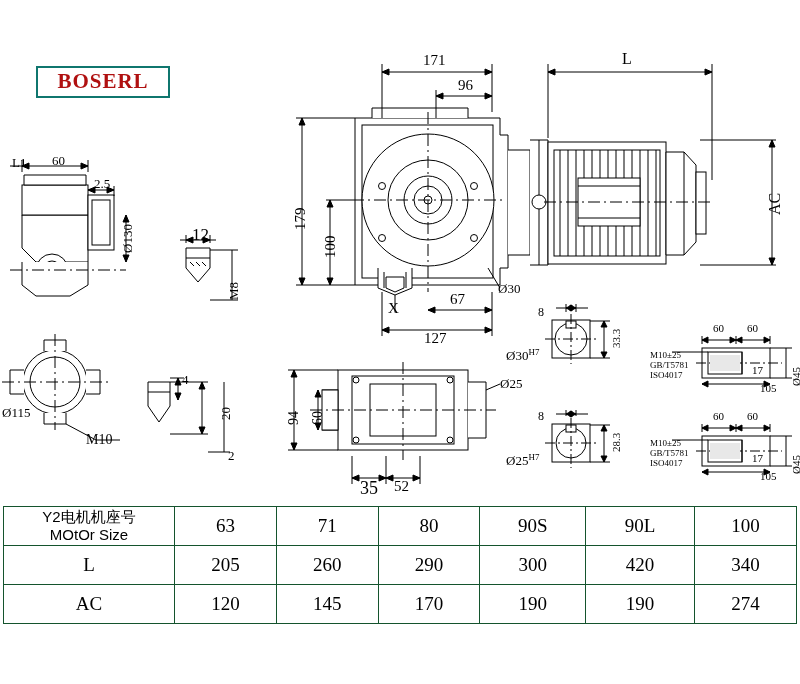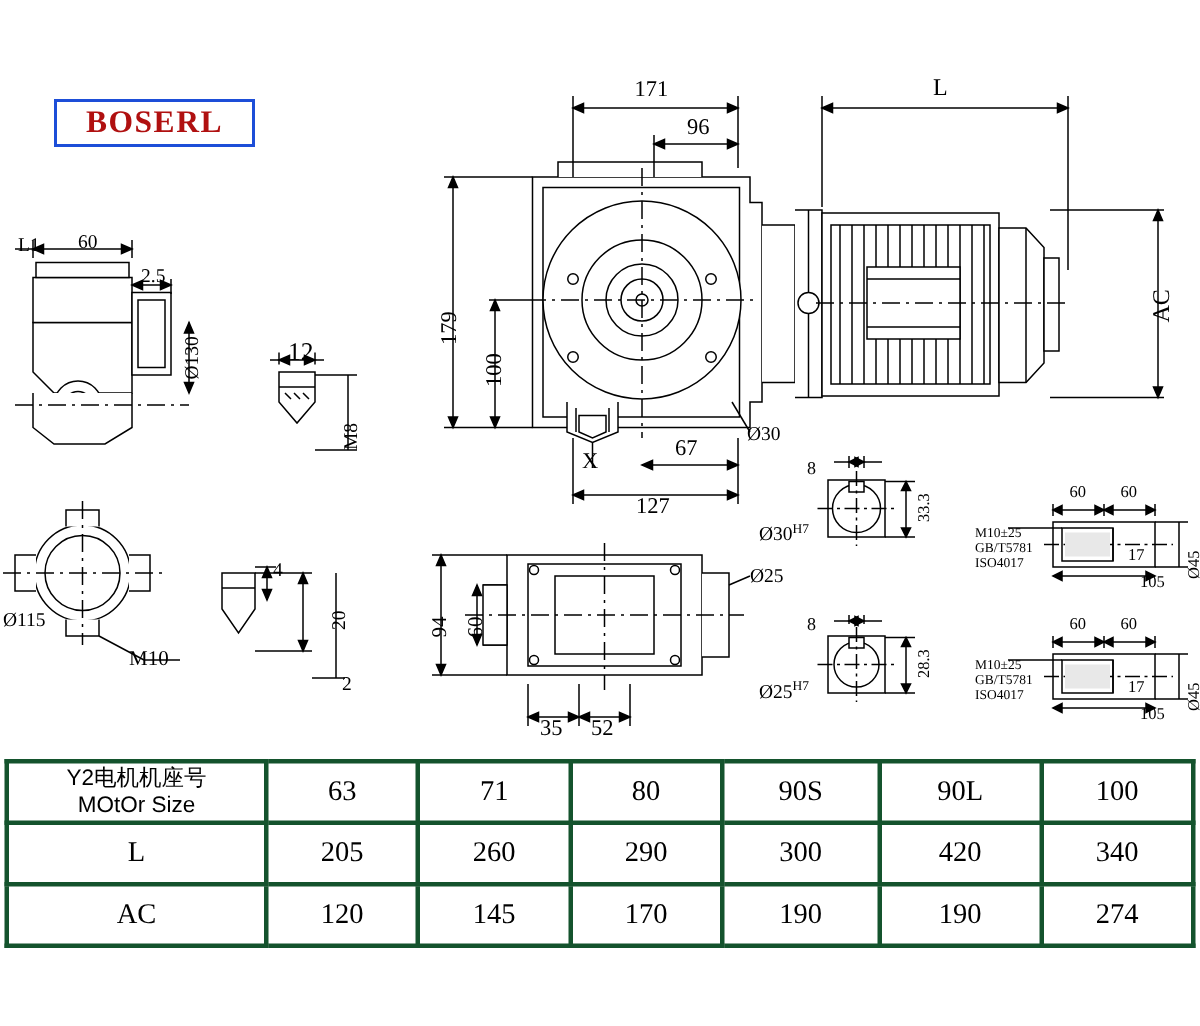--- a/index.html
+++ b/index.html
@@ -14,21 +14,21 @@
   #page{position:relative;width:800px;height:684px;}
 
   .ttl{
     position:absolute;left:48px;top:22px;
     font-family:"Liberation Serif", serif;
     font-size:27px;font-weight:bold;letter-spacing:0px;
   }
   .logo{
     position:absolute;left:36px;top:66px;
     width:130px;height:28px;
-    border:2px solid #1d4ed8;
+    border:2px solid #0f766e;
     background:#fff;
   }
   .logo span{
     display:block;text-align:center;line-height:26px;
     font-family:"Liberation Serif", serif;
     font-size:21px;font-weight:bold;color:#b01010;
     letter-spacing:1px;
   }
   .lbl{
     position:absolute;font-size:13px;font-family:"Liberation Serif",serif;
@@ -37,21 +37,21 @@
   .lbl.xs{font-size:9px;}
   .rot{transform:rotate(-90deg);transform-origin:left top;}
 
   
   table.spec{
     position:absolute;left:3px;top:506px;
     border-collapse:collapse;
     width:794px;
   }
   table.spec td{
-    border:3px solid #14532d;
+    border:1px solid #14532d;
     text-align:center;
     font-size:19px;
     font-family:"Liberation Serif",serif;
     height:38px;
     padding:0;
   }
   table.spec td.hdr-first{
     font-size:15px;line-height:18px;width:170px;
     font-family:"Liberation Sans",sans-serif;
   }
@@ -370,21 +370,21 @@
   <div class="lbl" style="left:192px;top:225px;font-size:17px;">12</div>
   <div class="lbl rot" style="left:226px;top:300px;font-size:13px;">M8</div>
   <div class="lbl" style="left:2px;top:405px;font-size:13px;">Ø115</div>
   <div class="lbl" style="left:86px;top:432px;font-size:14px;">M10</div>
   <div class="lbl" style="left:182px;top:372px;font-size:13px;">4</div>
   <div class="lbl rot" style="left:218px;top:420px;font-size:13px;">20</div>
   <div class="lbl" style="left:228px;top:448px;font-size:13px;">2</div>
 
   <div class="lbl rot" style="left:286px;top:425px;font-size:14px;">94</div>
   <div class="lbl rot" style="left:310px;top:425px;font-size:14px;">60</div>
-  <div class="lbl" style="left:360px;top:478px;font-size:15px;">35</div>
+  <div class="lbl" style="left:360px;top:478px;font-size:18px;">35</div>
   <div class="lbl" style="left:394px;top:478px;font-size:15px;">52</div>
   <div class="lbl" style="left:500px;top:376px;font-size:13px;">Ø25</div>
 
   <div class="lbl" style="left:538px;top:305px;font-size:12px;">8</div>
   <div class="lbl rot" style="left:610px;top:348px;font-size:11px;">33.3</div>
   <div class="lbl" style="left:506px;top:347px;font-size:13px;">
     <span>Ø30</span><sup style="font-size:9px;">H7</sup>
   </div>
 
   <div class="lbl" style="left:538px;top:409px;font-size:12px;">8</div>

